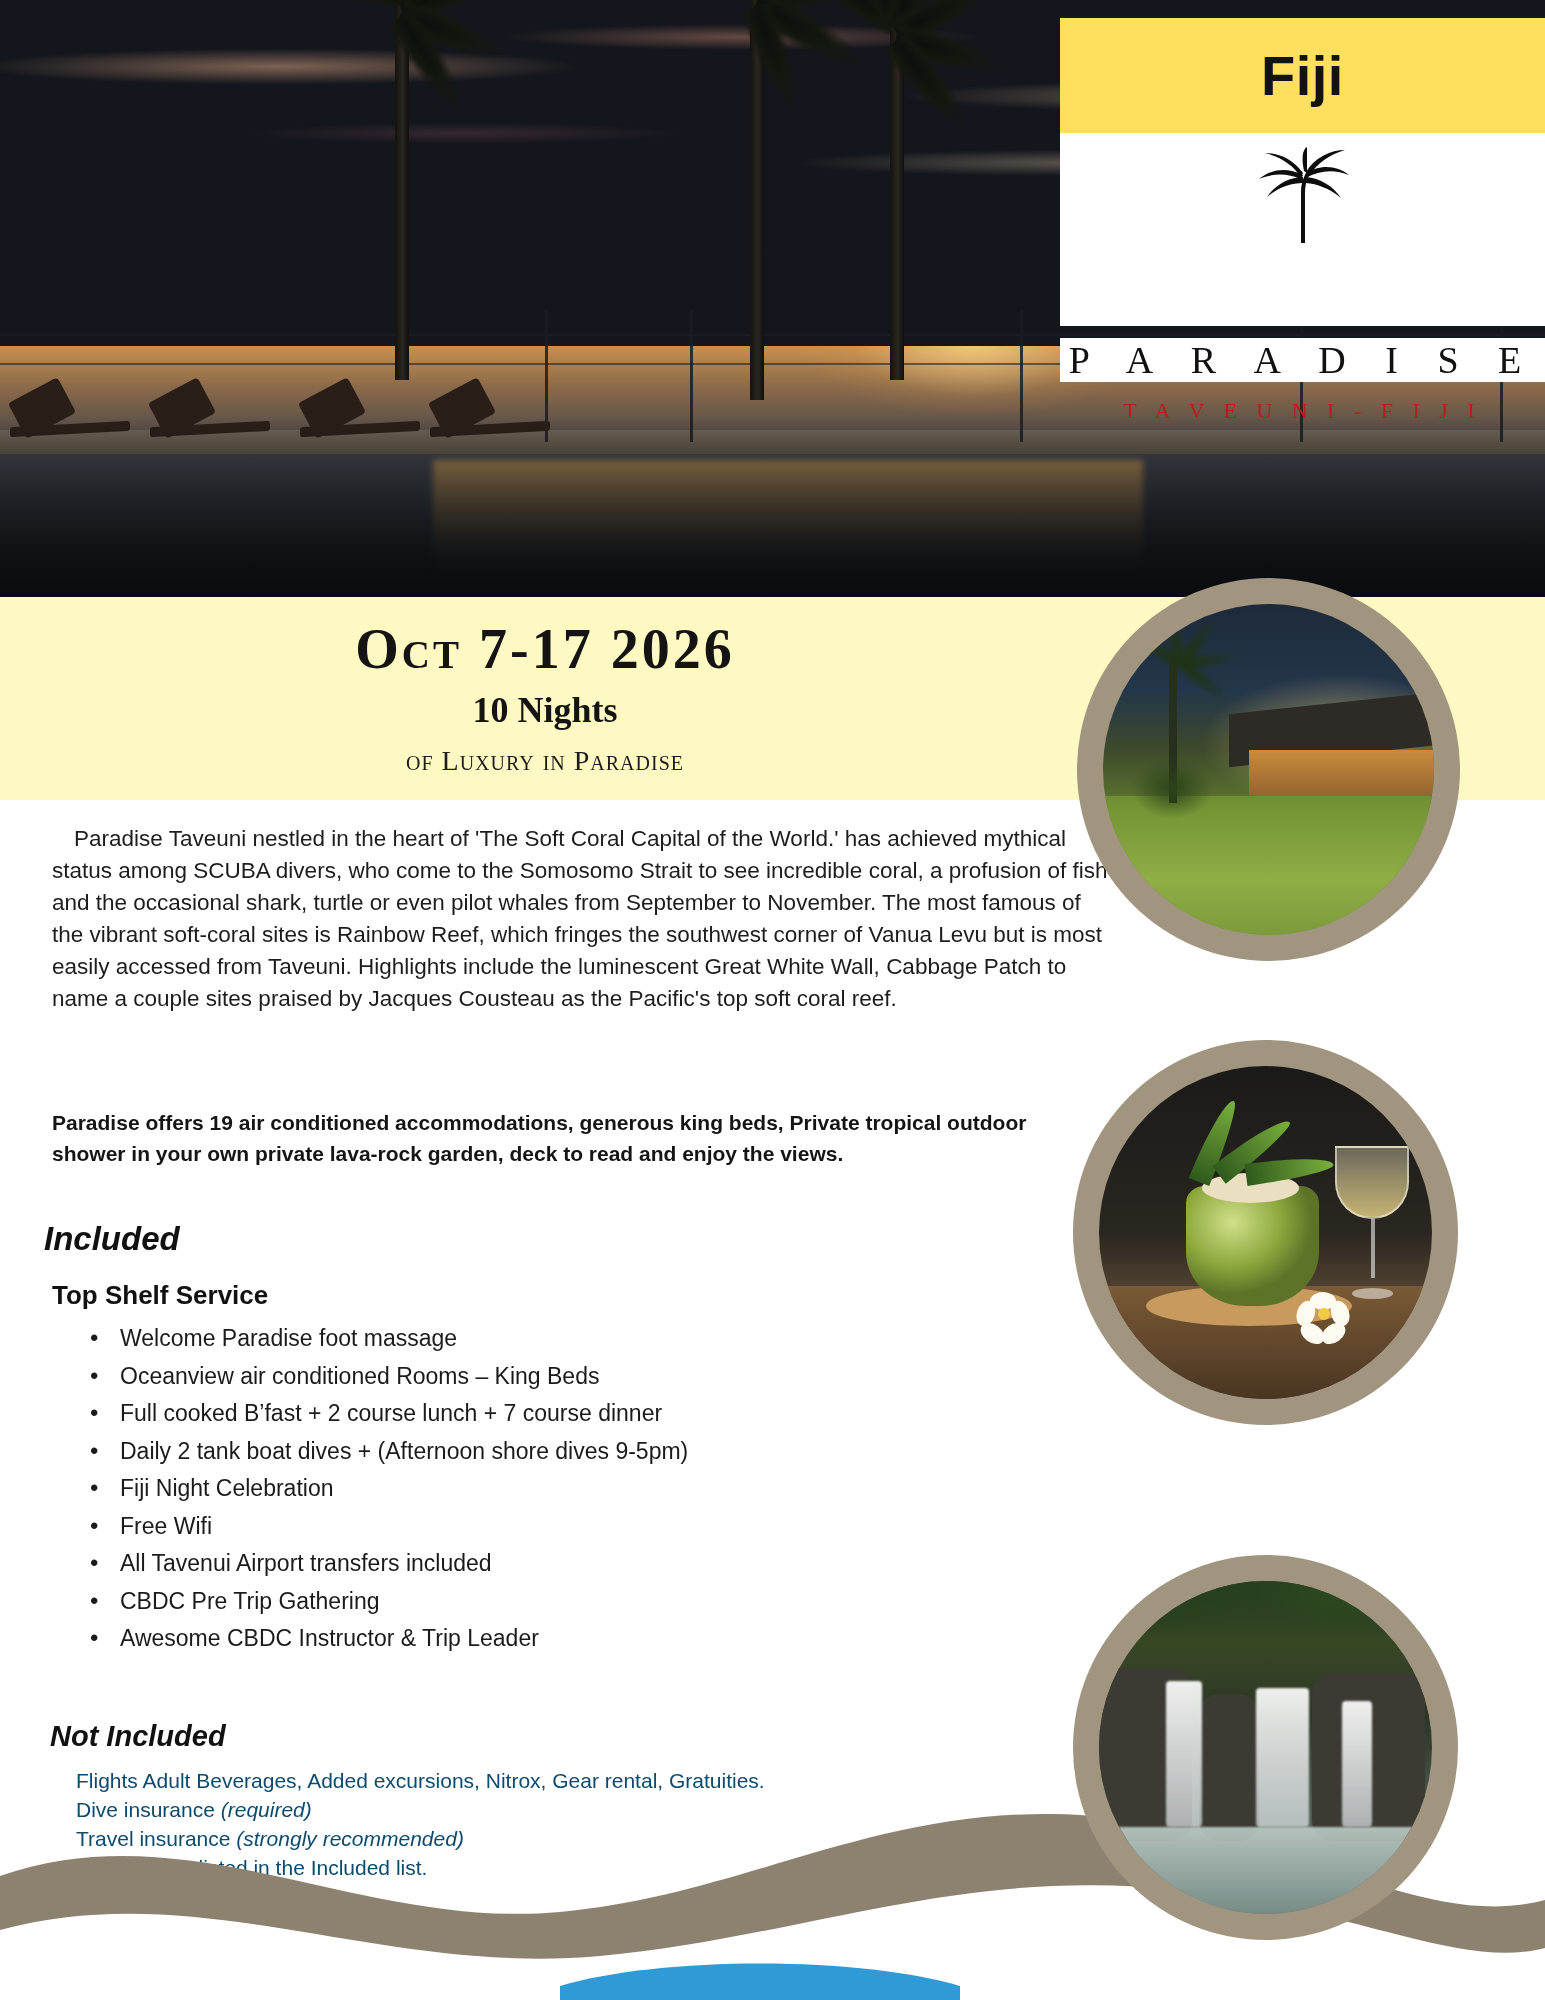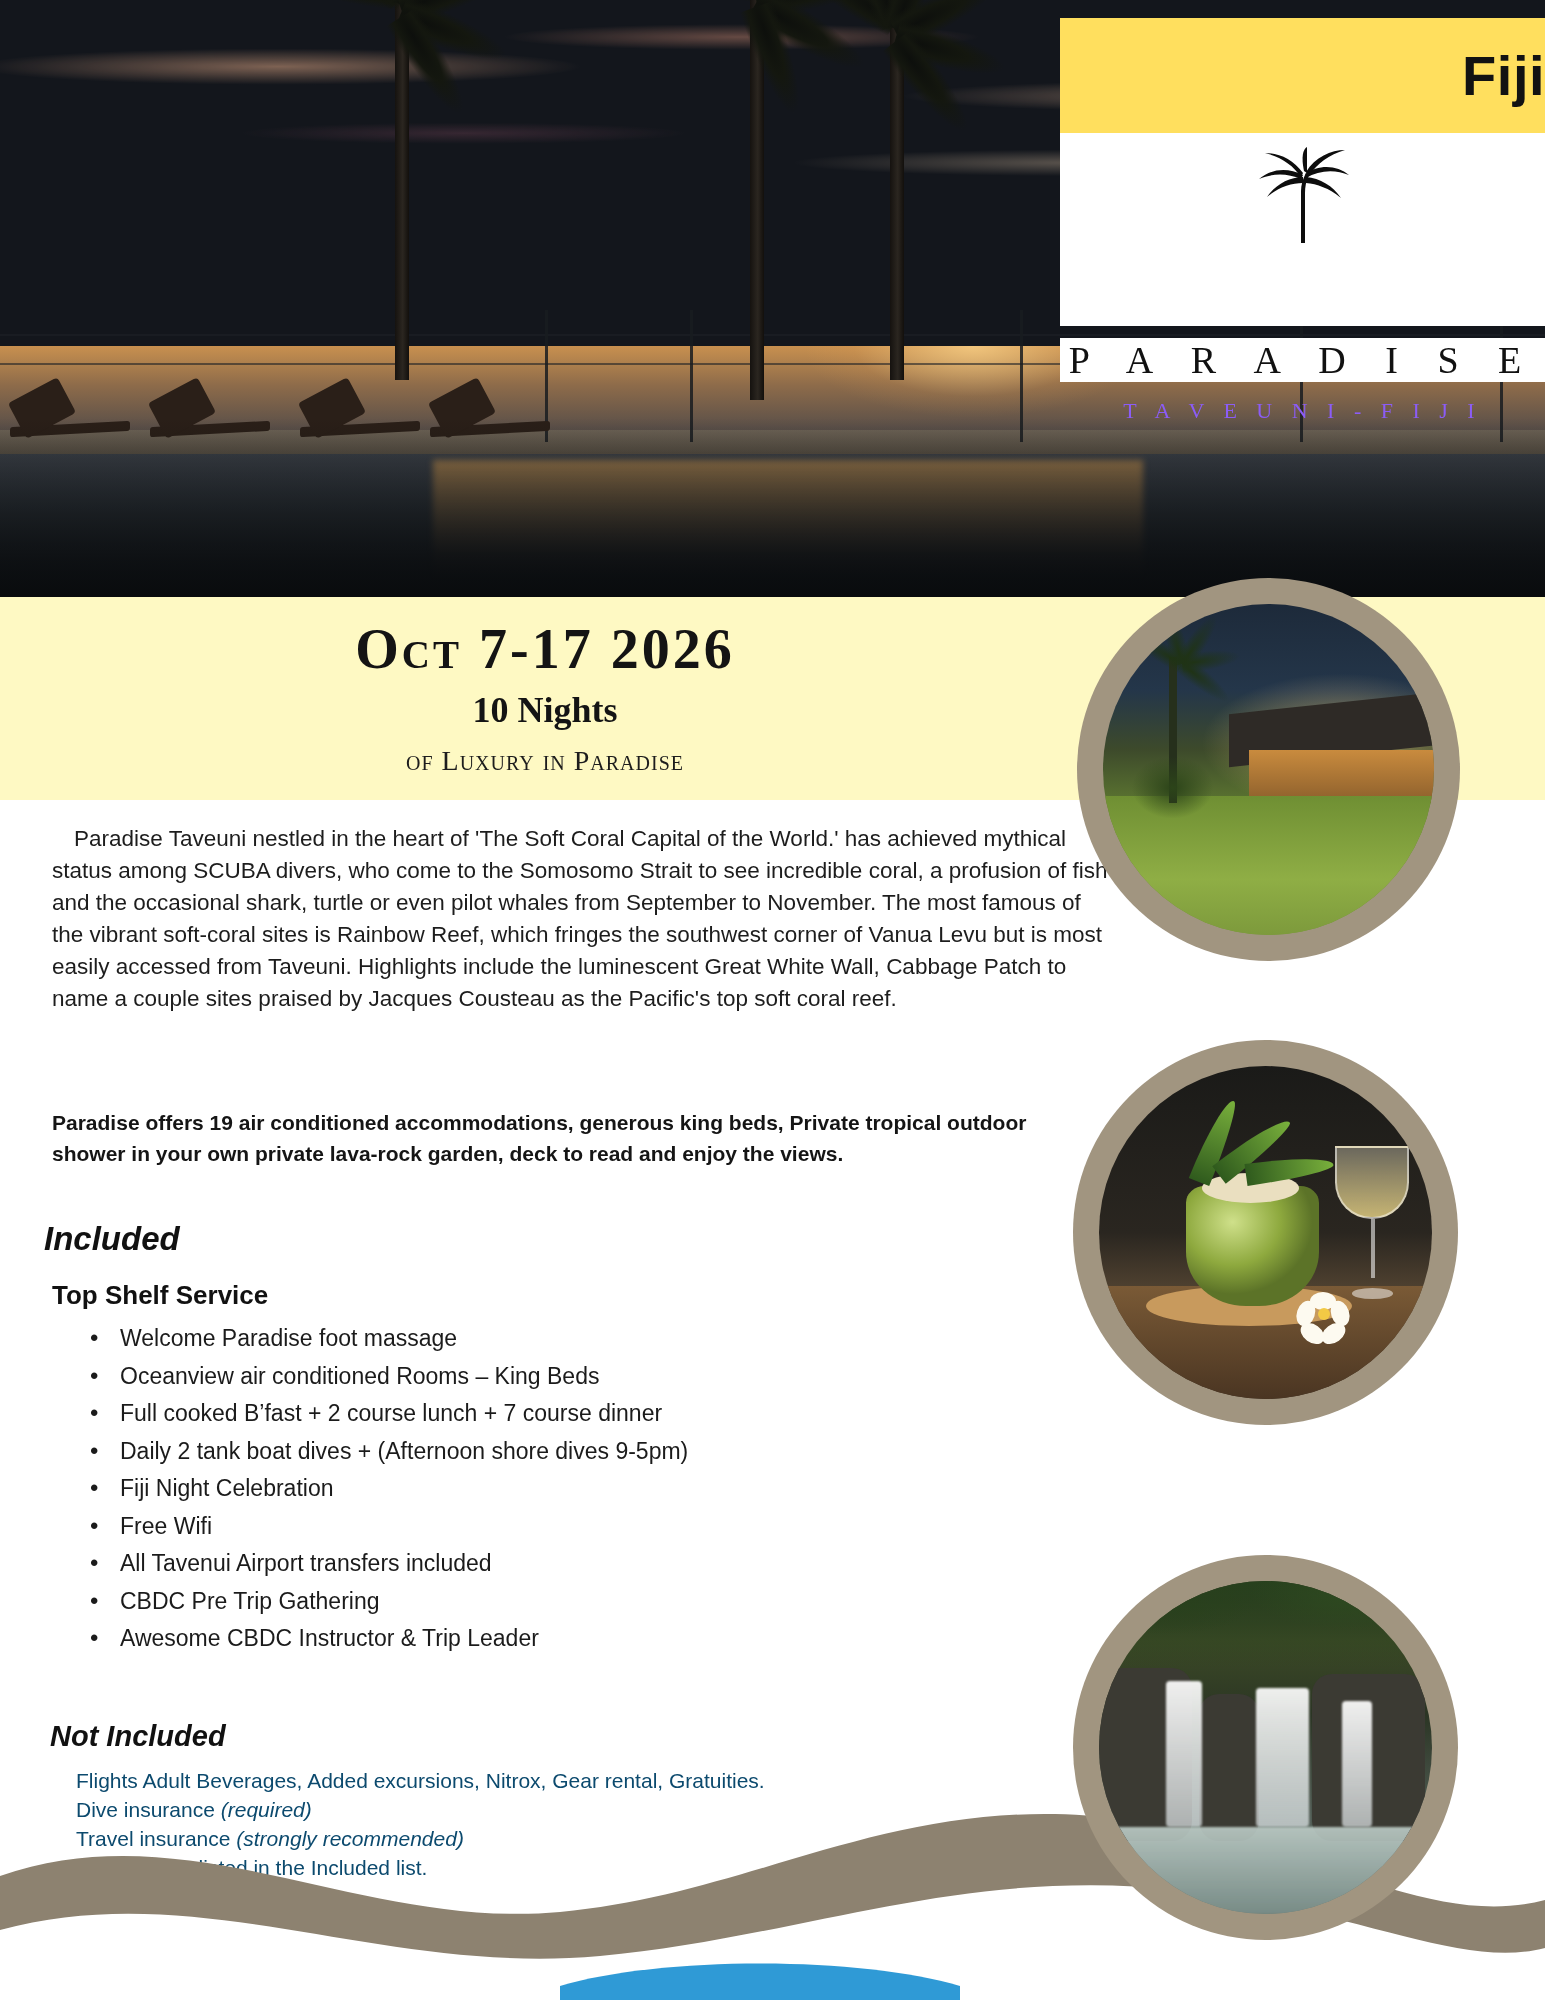--- a/index.html
+++ b/index.html
@@ -109,21 +109,21 @@
   }
 
   
   .logo-box {
     position: absolute; left: 1060px; top: 18px; width: 485px; height: 308px;
     background: #ffffff;
     z-index: 5;
   }
   .logo-title-bar {
     height: 115px; background: #ffdf5e;
-    display: flex; align-items: center; justify-content: flex-end;
+    display: flex; align-items: center; justify-content: center;
   }
   .logo-title {
     font-size: 56px; font-weight: bold; color: #121212; letter-spacing: 0.5px;
   }
   .logo-body { position: relative; height: 193px; background: #fff; }
   .logo-palm {
     position: absolute; left: 50%; top: 14px; transform: translateX(-50%);
     width: 120px; height: 96px;
   }
   .logo-rule {
@@ -134,21 +134,21 @@
     position: absolute; left: 0; right: 0; top: 205px;
     text-align: center;
     font-family: "Liberation Serif", serif;
     font-size: 38px; letter-spacing: 15px; color: #111;
     background: #fff; display: inline-block;
   }
   .logo-sub {
     position: absolute; left: 0; right: 0; top: 265px;
     text-align: center;
     font-family: "Liberation Serif", serif;
-    font-size: 22px; letter-spacing: 7px; color: #8b5cf6;
+    font-size: 22px; letter-spacing: 7px; color: #b91c1c;
   }
 
   
   .date-band {
     position: absolute; left: 0; top: 597px; width: 1545px; height: 203px;
     background: #fef9c3;
   }
   .date-line {
     position: absolute; left: 0; width: 1090px; text-align: center;
   }

